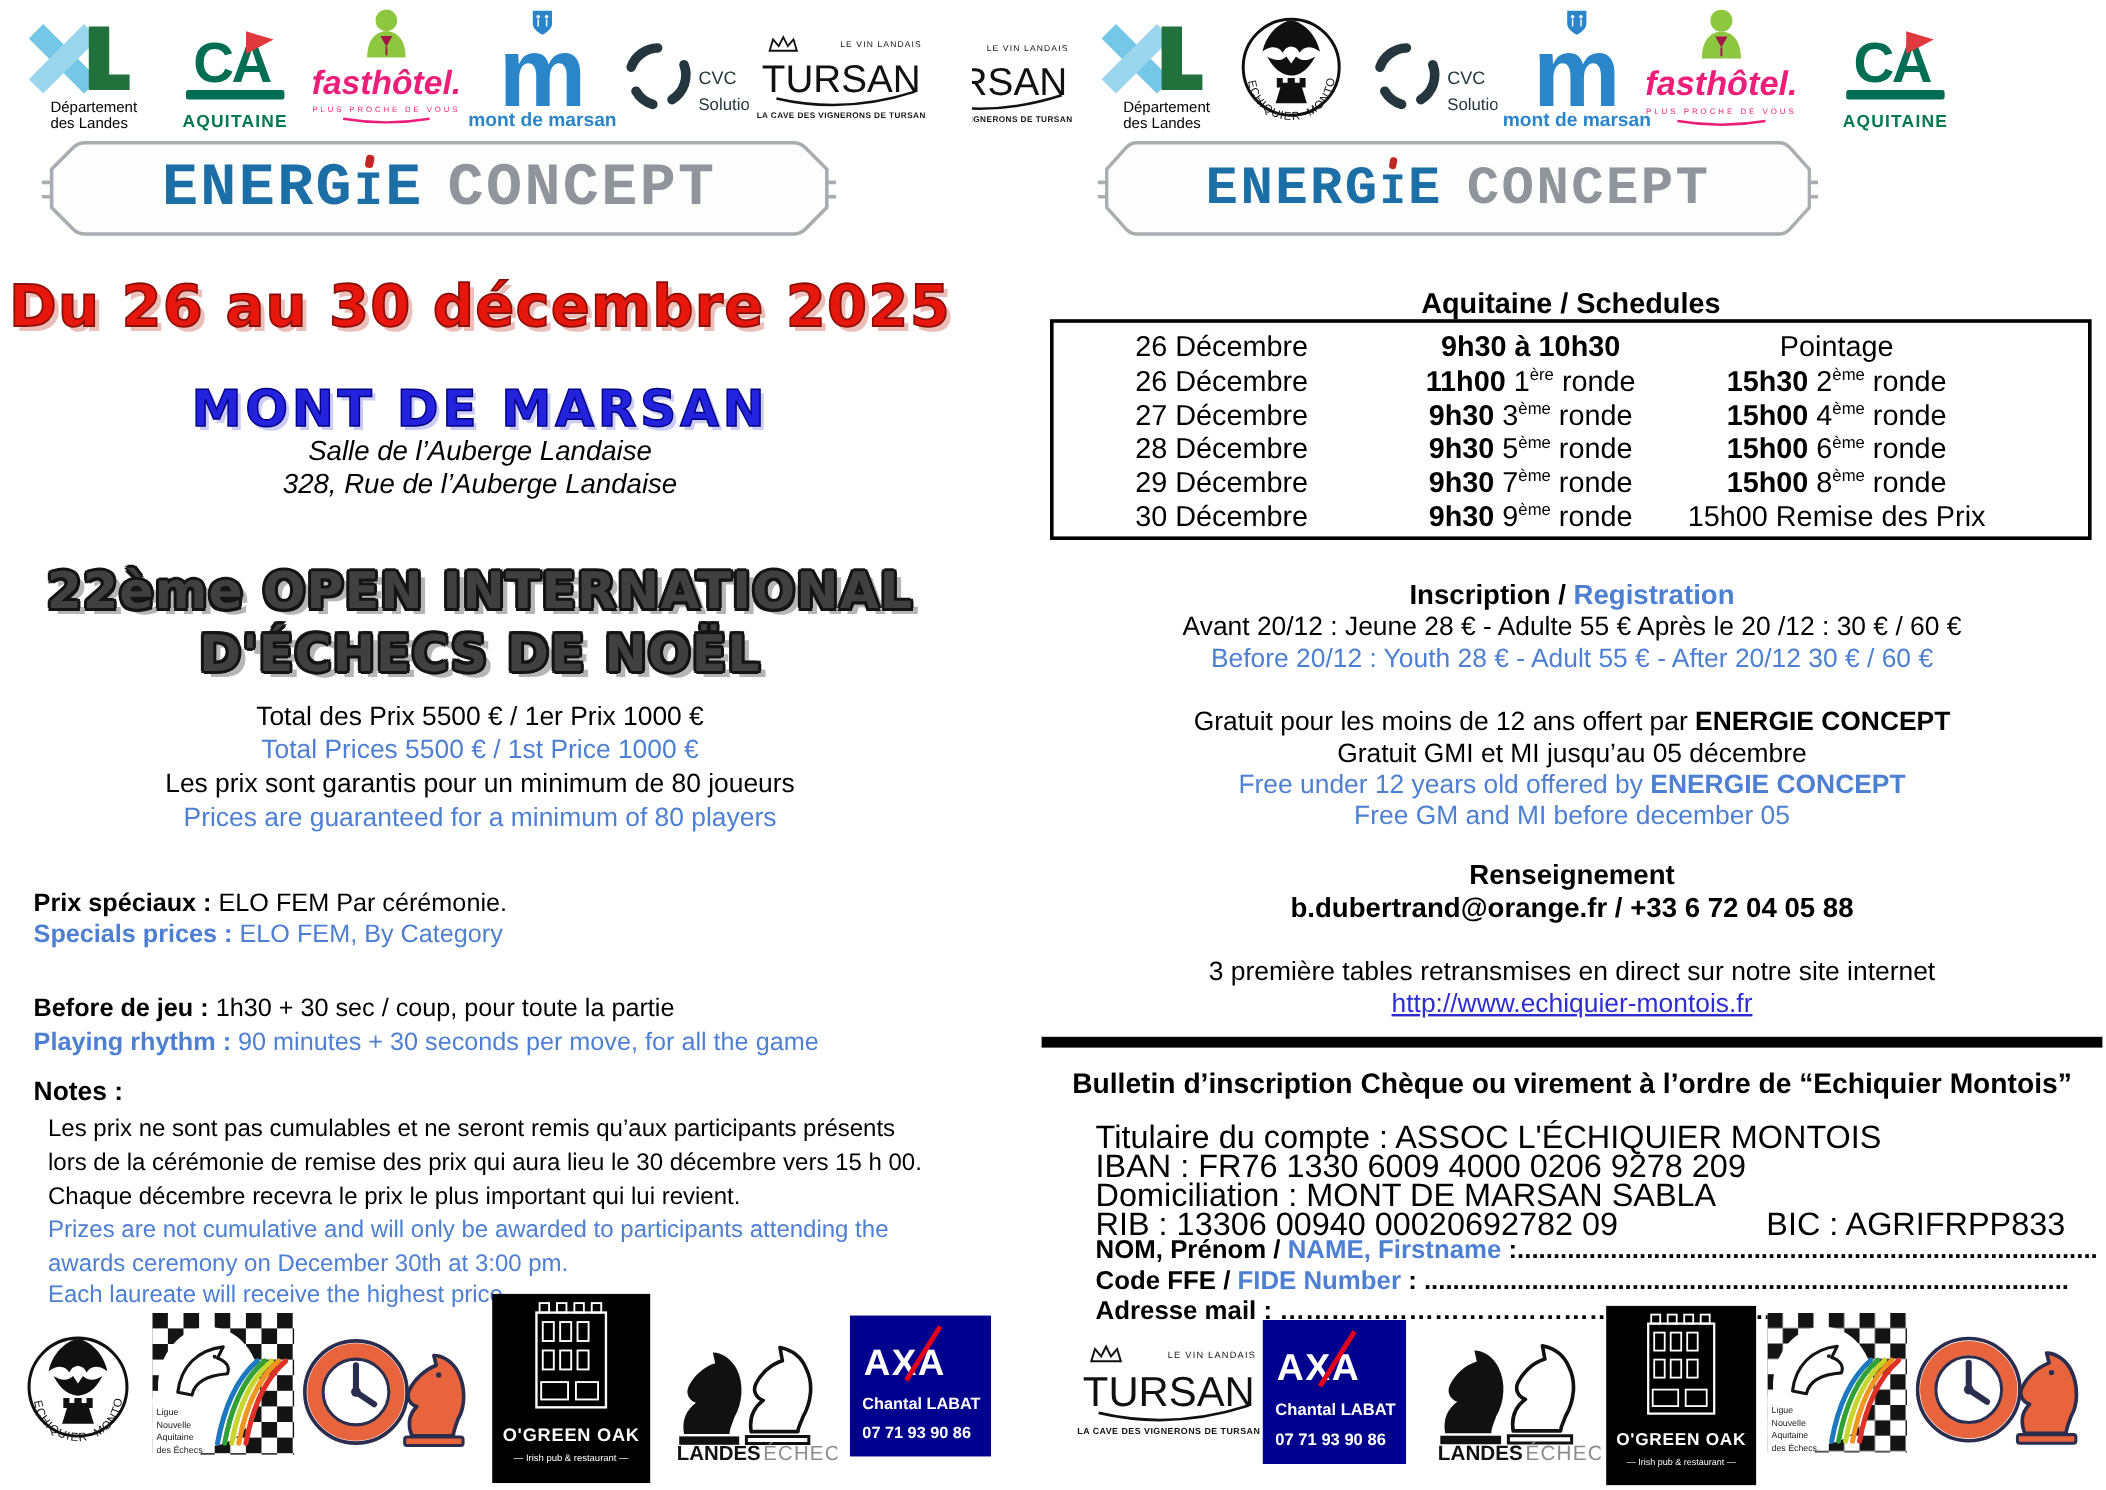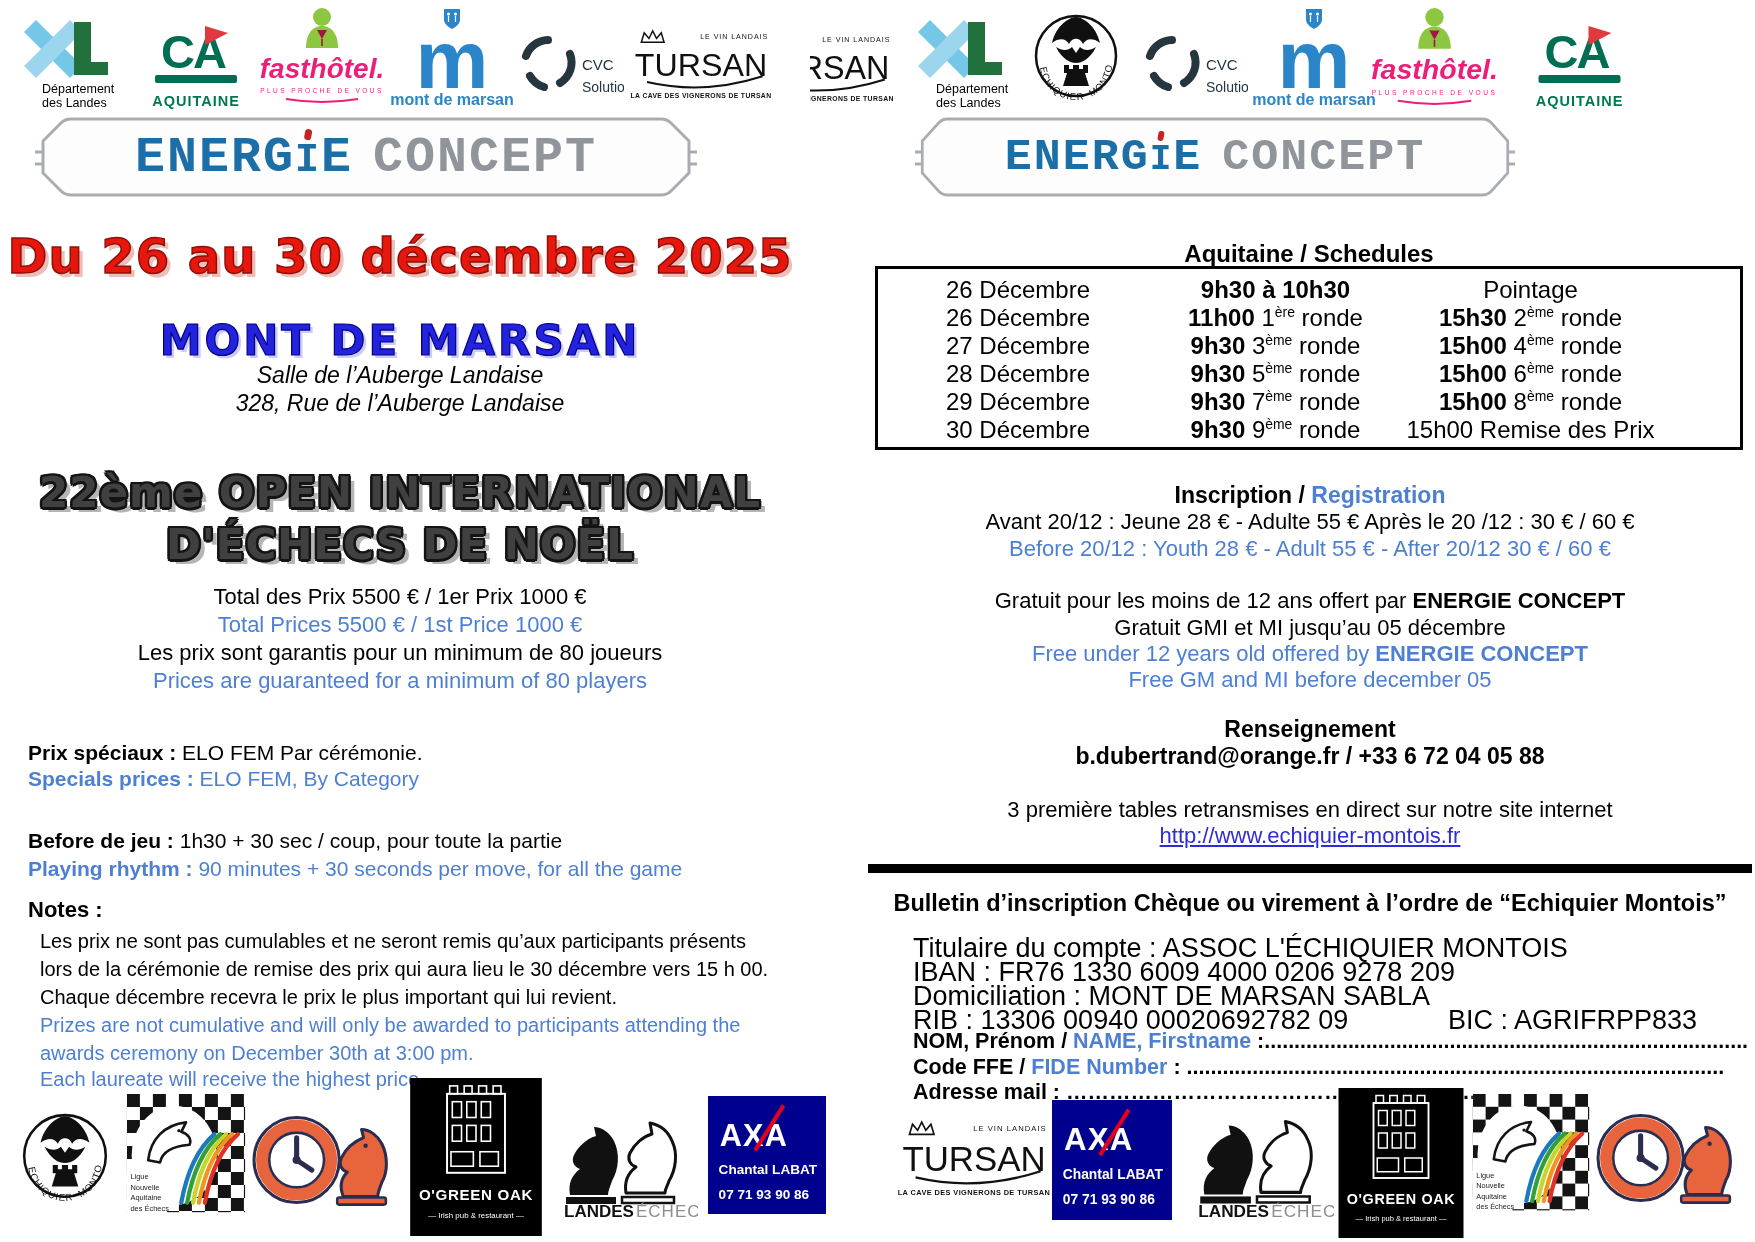--- a/index.html
+++ b/index.html
@@ -392,21 +392,21 @@
 
     <div class="abs blackbar"></div>
 
     <div class="abs c-right t bold" style="top:890px;font-size:23.5px">Bulletin d’inscription Chèque ou virement à l’ordre de “Echiquier Montois”</div>
 
     <div class="abs bull t" style="top:933px">Titulaire du compte : ASSOC L'ÉCHIQUIER MONTOIS</div>
     <div class="abs bull t" style="top:957px">IBAN : FR76 1330 6009 4000 0206 9278 209</div>
     <div class="abs bull t" style="top:981px">Domiciliation : MONT DE MARSAN SABLA</div>
     <div class="abs bull t" style="top:1005px">
       <span>RIB : 13306 00940 00020692782 09</span>
-      <span style="margin-left:92px">BIC : AGRIFRPP833</span>
+      <span style="margin-left:116px">BIC : AGRIFRPP833</span>
     </div>
     <div class="abs bull t bull-b" style="top:1029px">
       <span>NOM, Prénom /</span>
       <span class="blue">NAME, Firstname</span>
       <span>:..........................................................................................</span>
     </div>
     <div class="abs bull t bull-b" style="top:1055px">
       <span>Code FFE /</span>
       <span class="blue">FIDE Number</span>
       <span>: ..........................................................................................</span>

